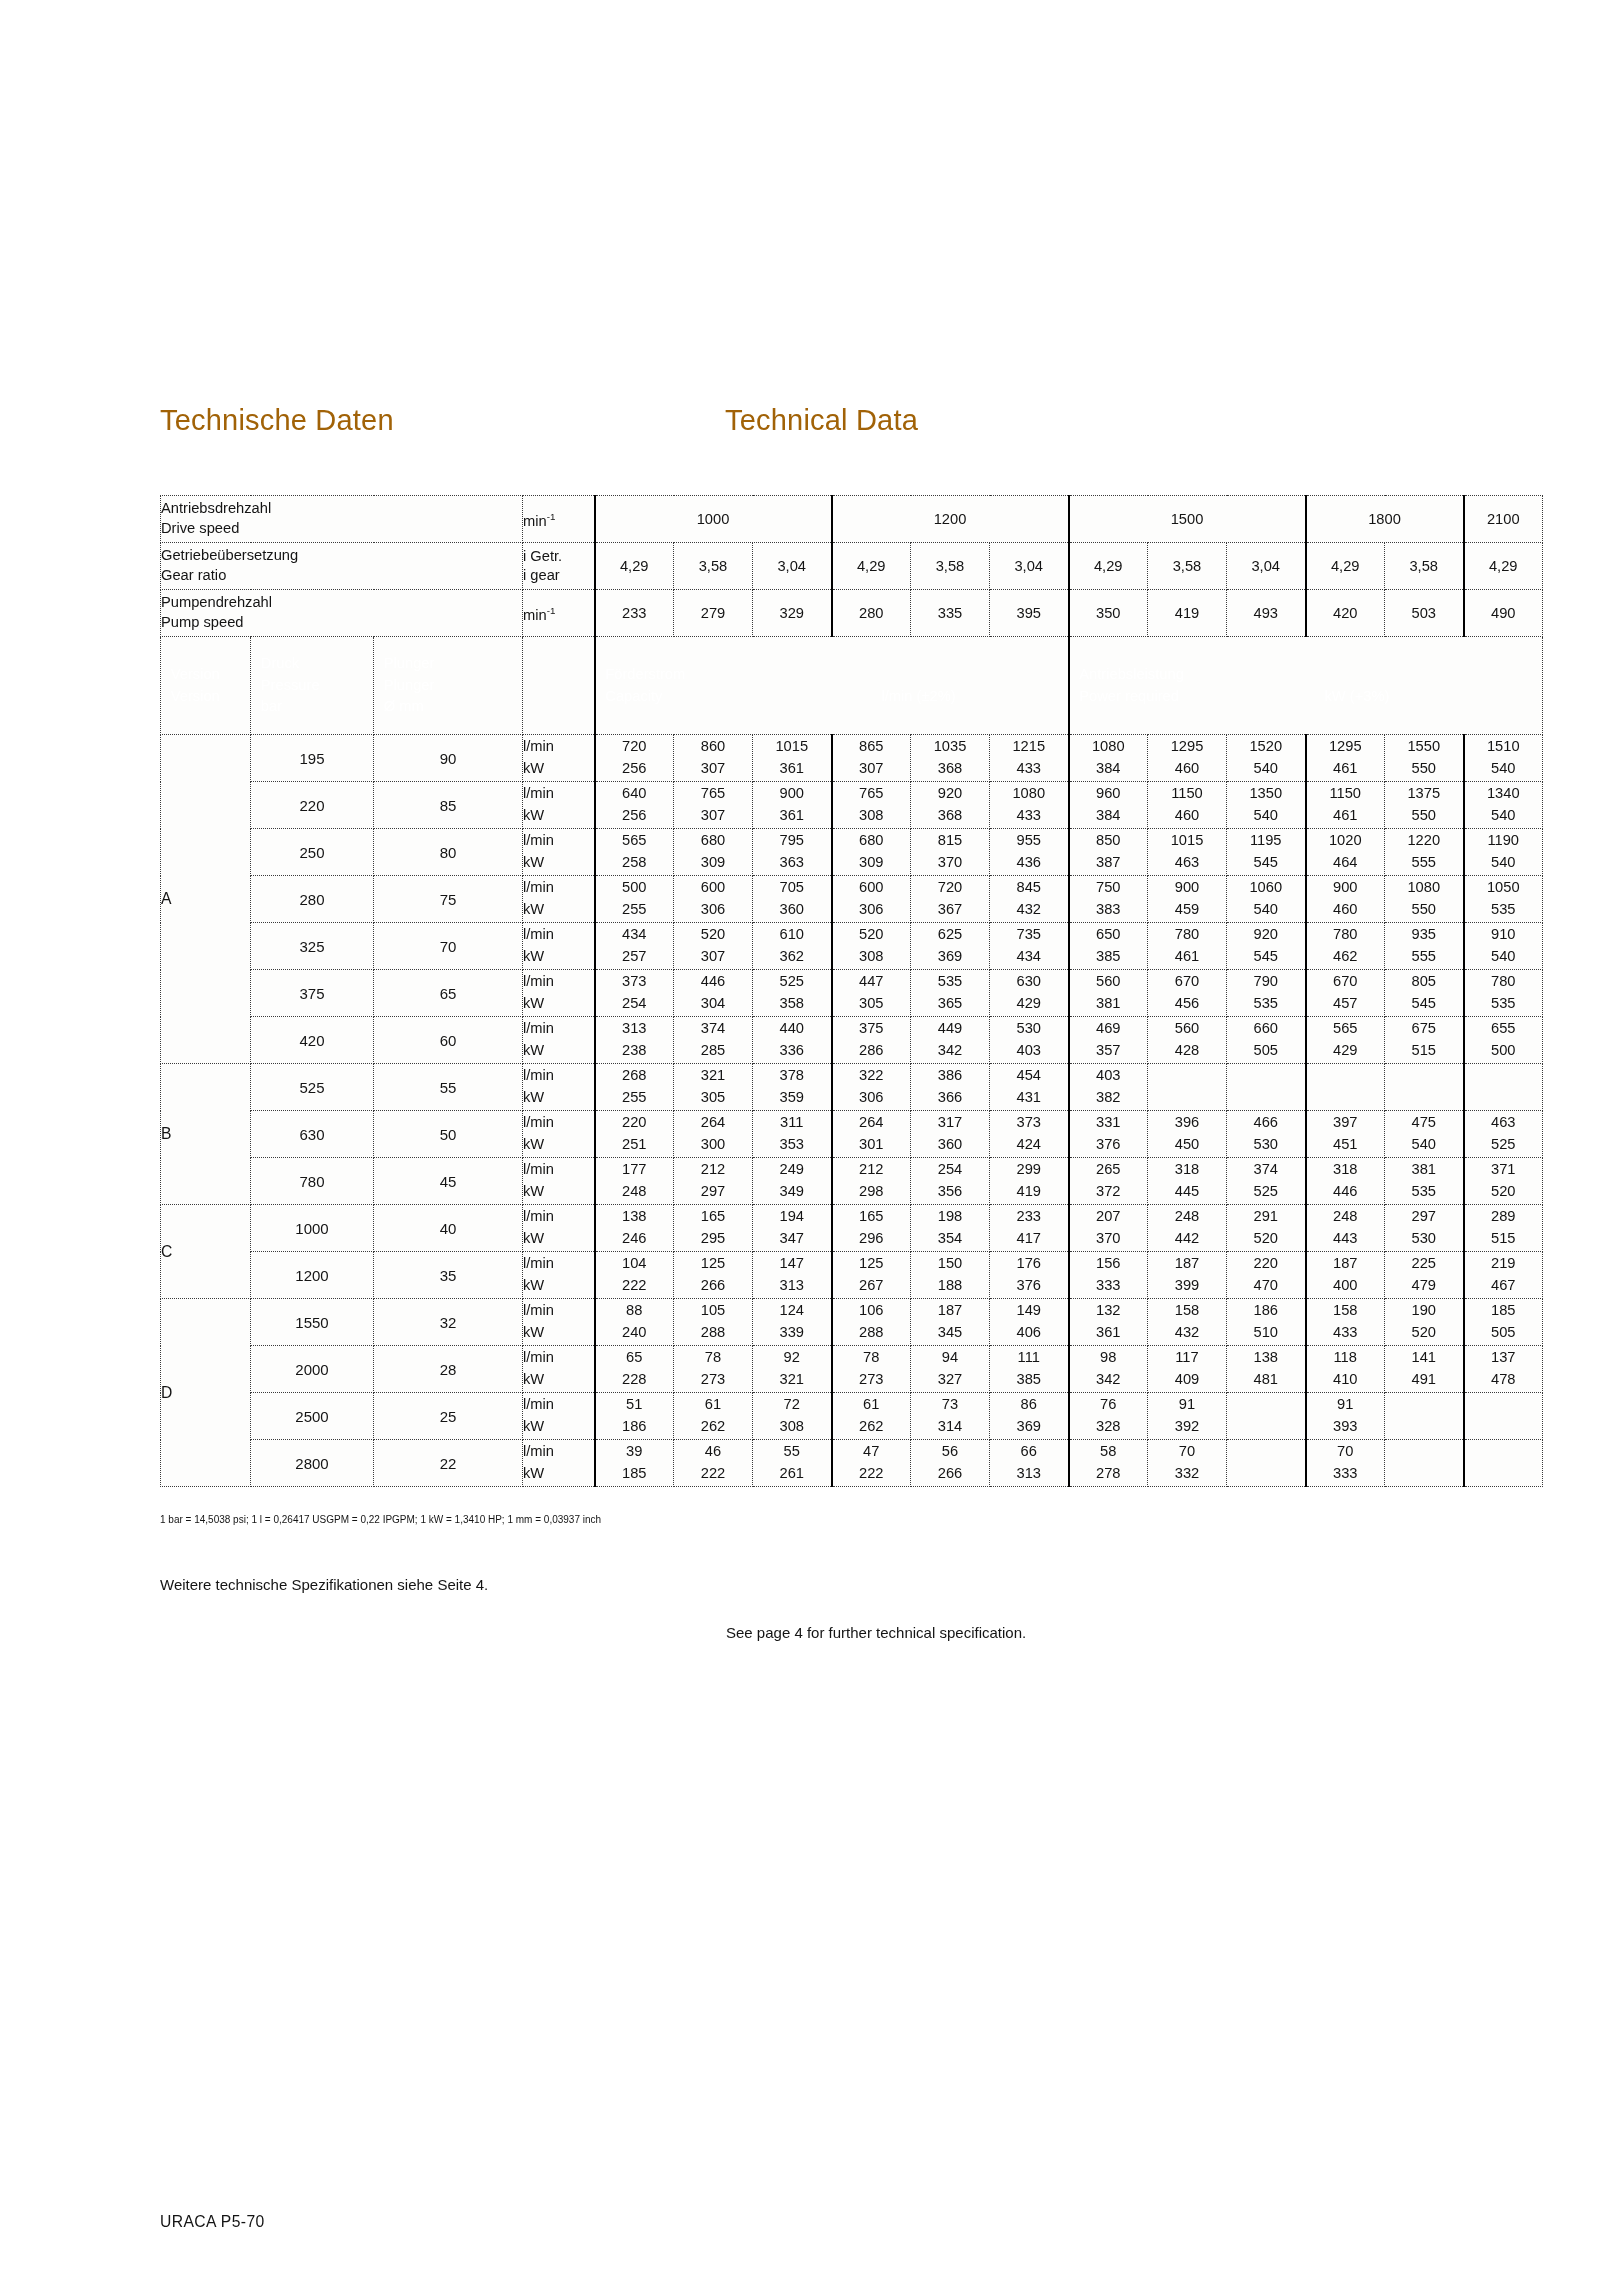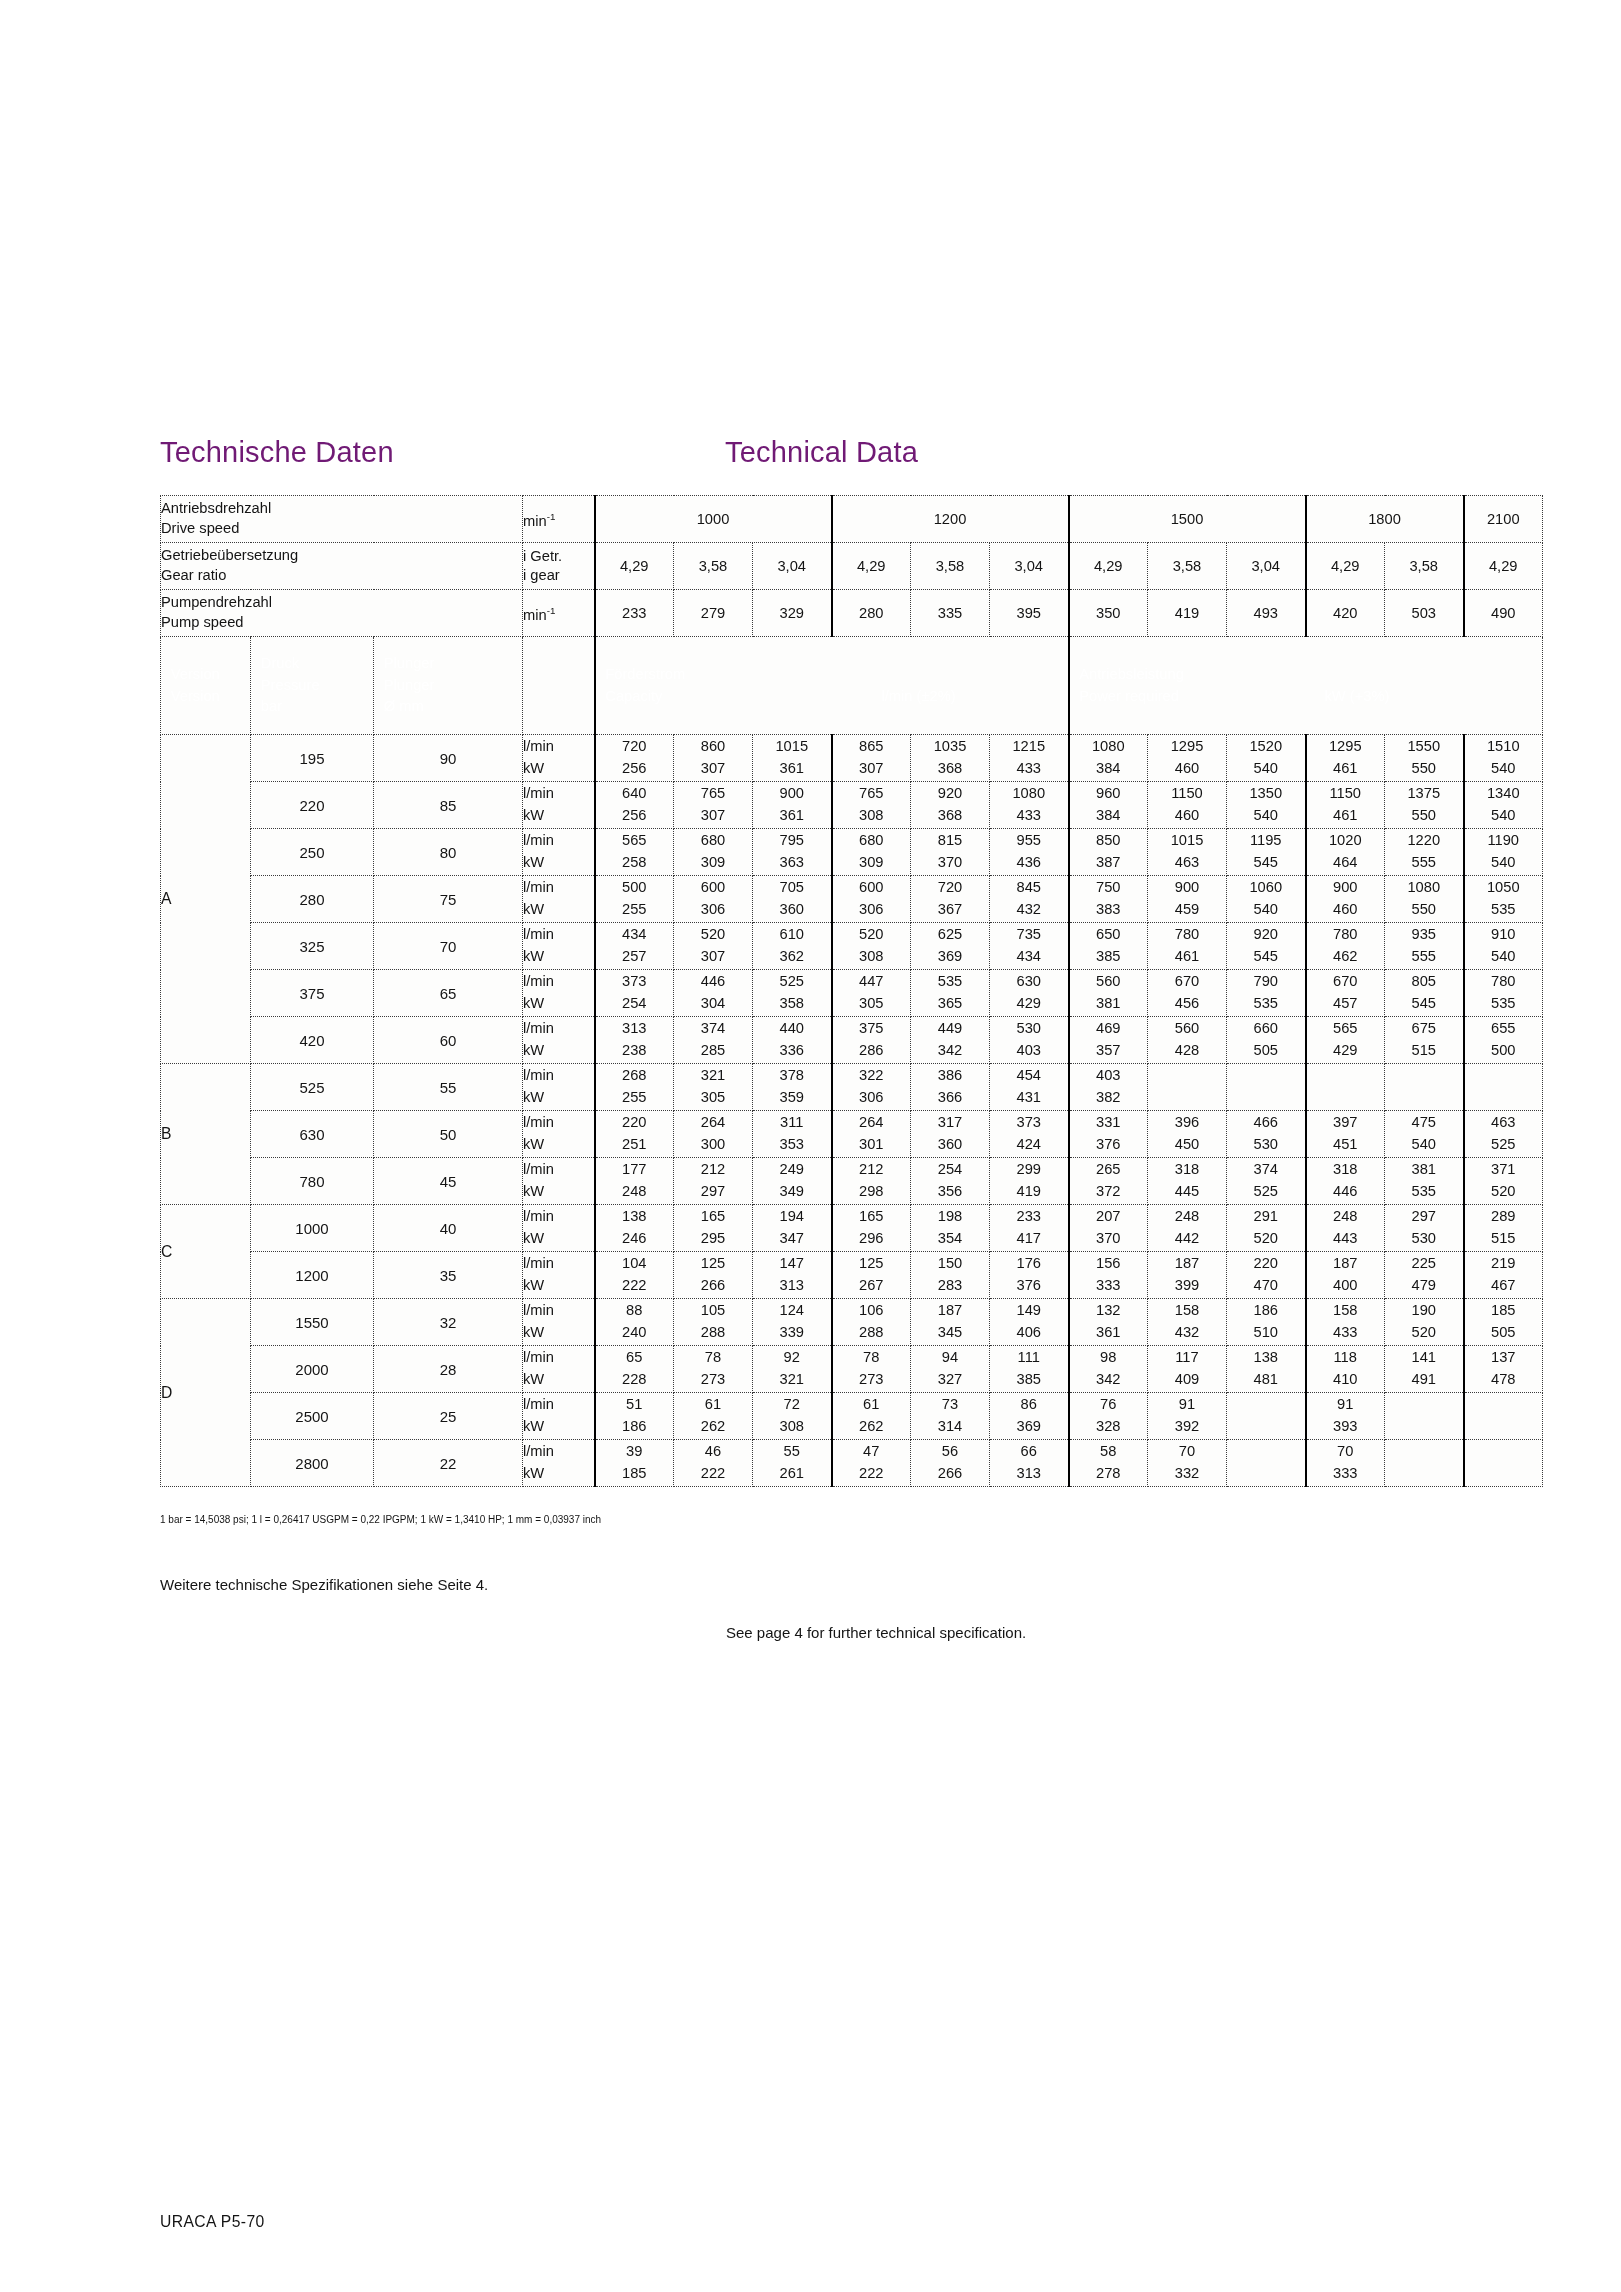--- a/index.html
+++ b/index.html
@@ -1,20 +1,20 @@
 <!DOCTYPE html>
 <html><head>
 <meta charset="utf-8">
 <style>
   html,body{margin:0;padding:0;background:#ffffff;}
   .page{
     position:relative;width:1621px;height:2293px;background:#ffffff;overflow:hidden;
     font-family:"Liberation Sans", sans-serif;color:#141414;
   }
-  .title{position:absolute;top:436px;font-size:29px;letter-spacing:0.2px;color:#701a75;}
+  .title{position:absolute;top:404px;font-size:29px;letter-spacing:0.2px;color:#a16207;}
   .title-de{left:160px;}
   .title-en{left:725px;}
 
   table#dtable{
     position:absolute;left:160px;top:495px;width:1378px;
     border-collapse:collapse;table-layout:fixed;
     font-size:14.7px;color:#141414;
   }
   #dtable td{
     border:1px dotted #3a3a3a;
@@ -809,21 +809,21 @@
           <td class="datacell">
             <div class="v1">147</div>
             <div class="v2">313</div>
           </td>
           <td class="datacell sl">
             <div class="v1">125</div>
             <div class="v2">267</div>
           </td>
           <td class="datacell">
             <div class="v1">150</div>
-            <div class="v2">283</div>
+            <div class="v2">188</div>
           </td>
           <td class="datacell">
             <div class="v1">176</div>
             <div class="v2">376</div>
           </td>
           <td class="datacell sl">
             <div class="v1">156</div>
             <div class="v2">333</div>
           </td>
           <td class="datacell">

